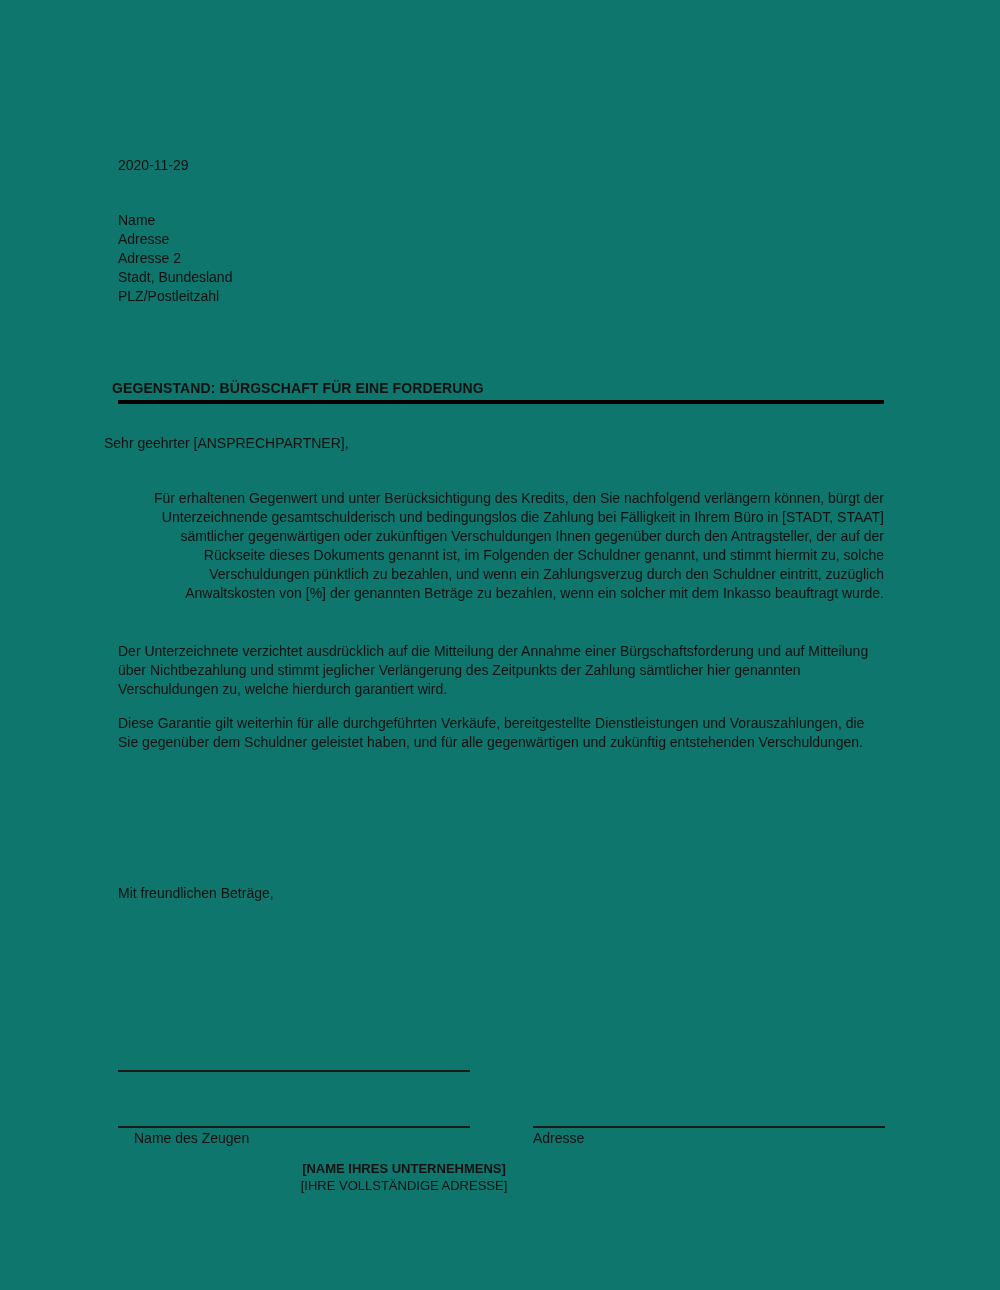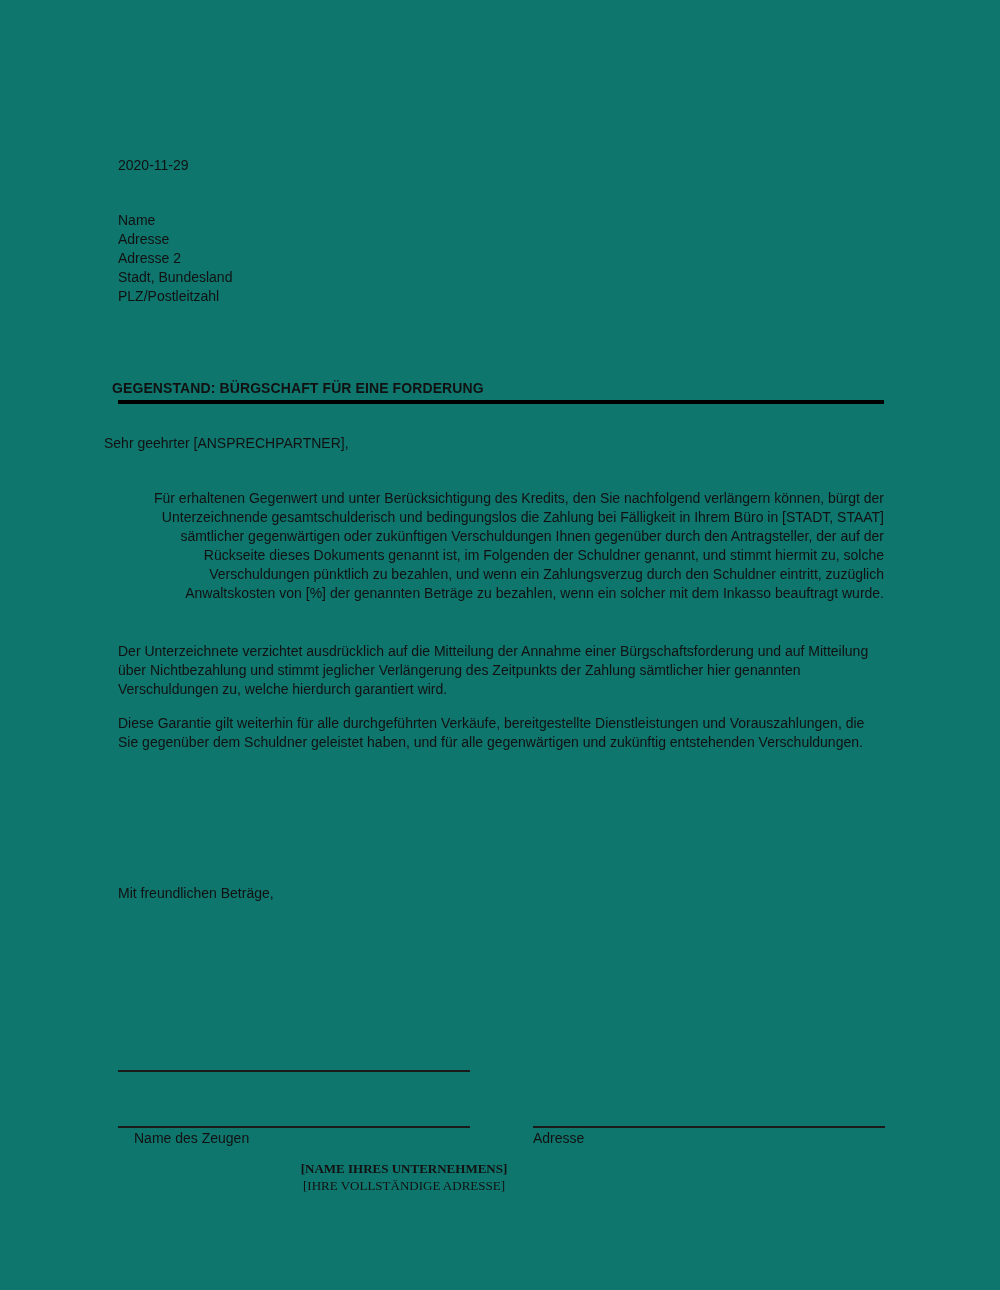--- a/index.html
+++ b/index.html
@@ -48,21 +48,20 @@
   .sig-rule-left { left: 118px; top: 1126px; width: 352px; }
   .sig-rule-right { left: 533px; top: 1126px; width: 352px; }
   .sig-label-left { left: 134px; top: 1129px; }
   .sig-label-right { left: 533px; top: 1129px; }
   .footer {
     left: 0; top: 1160px;
     width: 808px;
     text-align: center;
     font-size: 13px;
     line-height: 17px;
-    font-family: Liberation Serif, serif;
   }
   .footer .company { font-weight: bold; }
 </style>
 </head>
 <body>
 
 <div class="page">
 
   <div class="abs date">2020-11-29</div>
 

